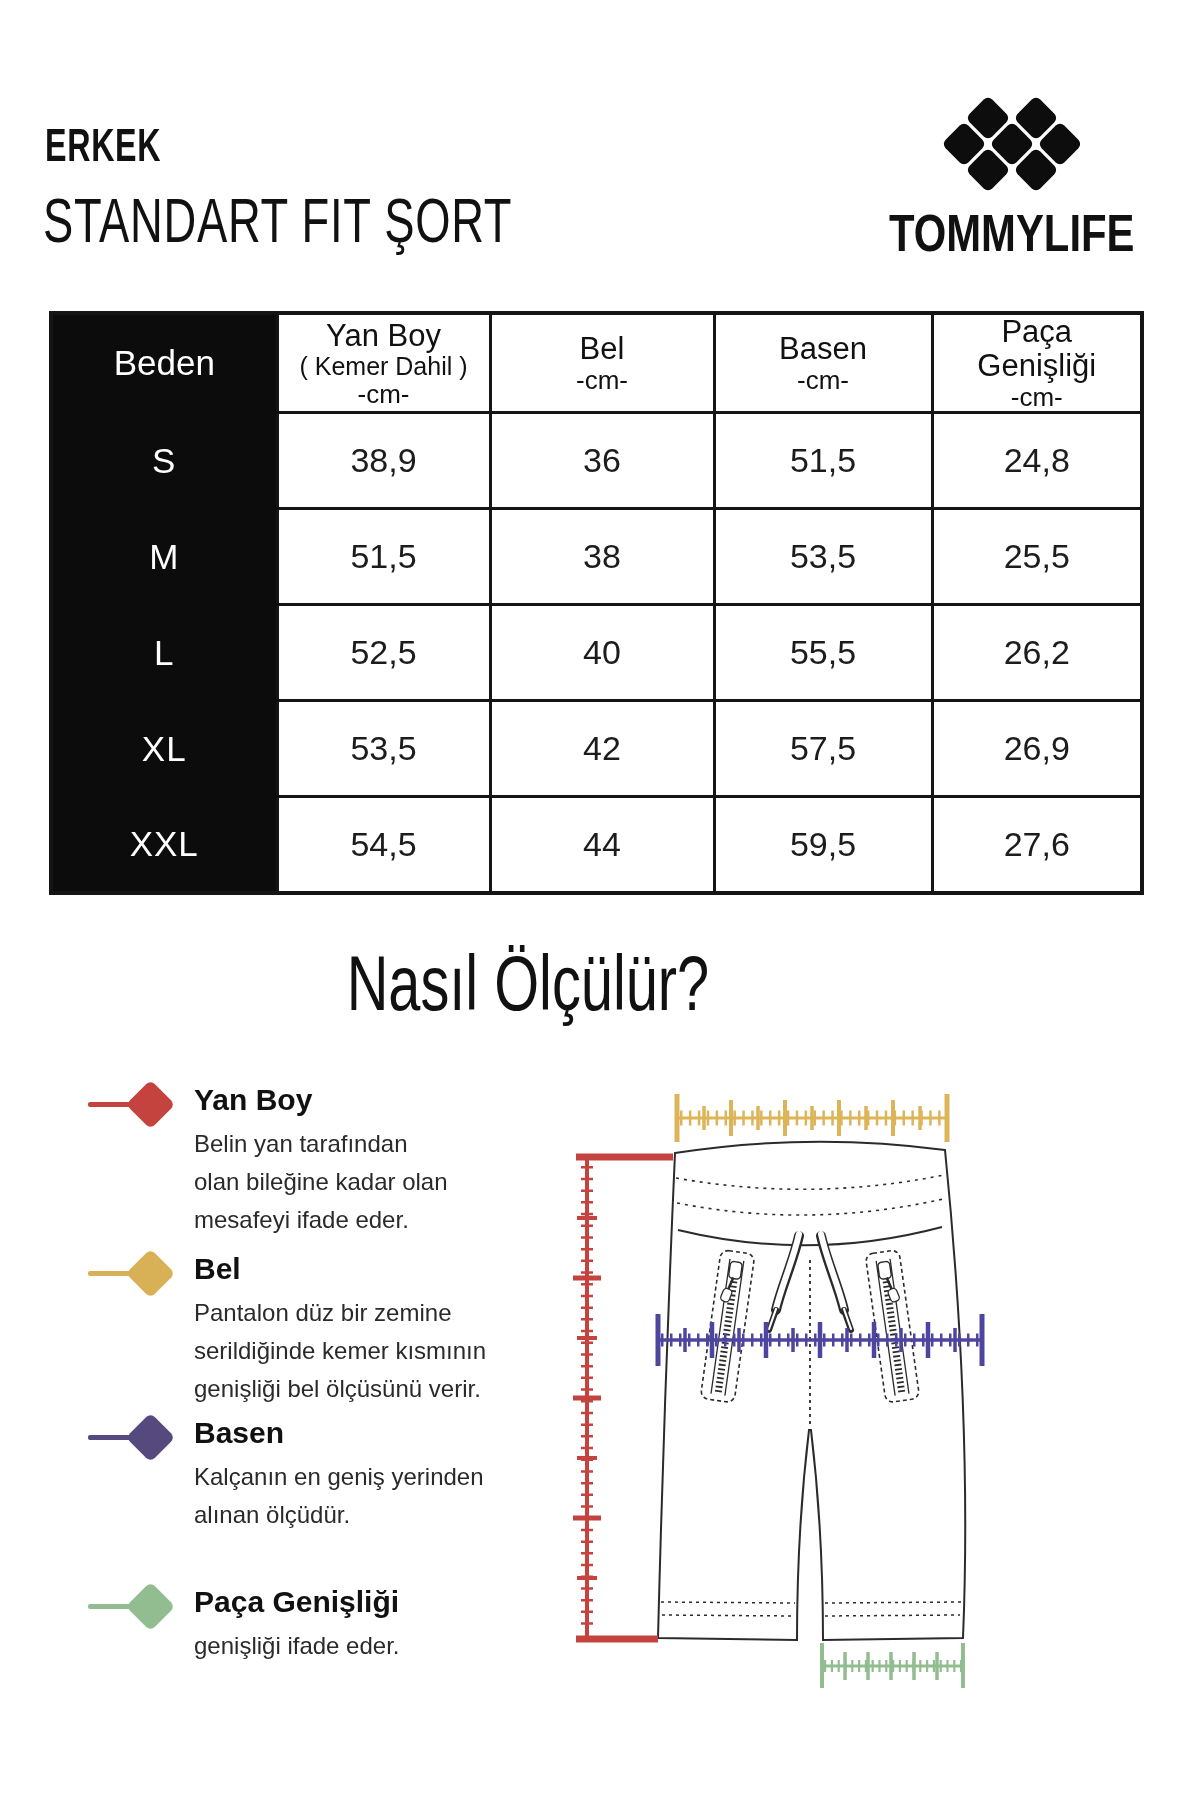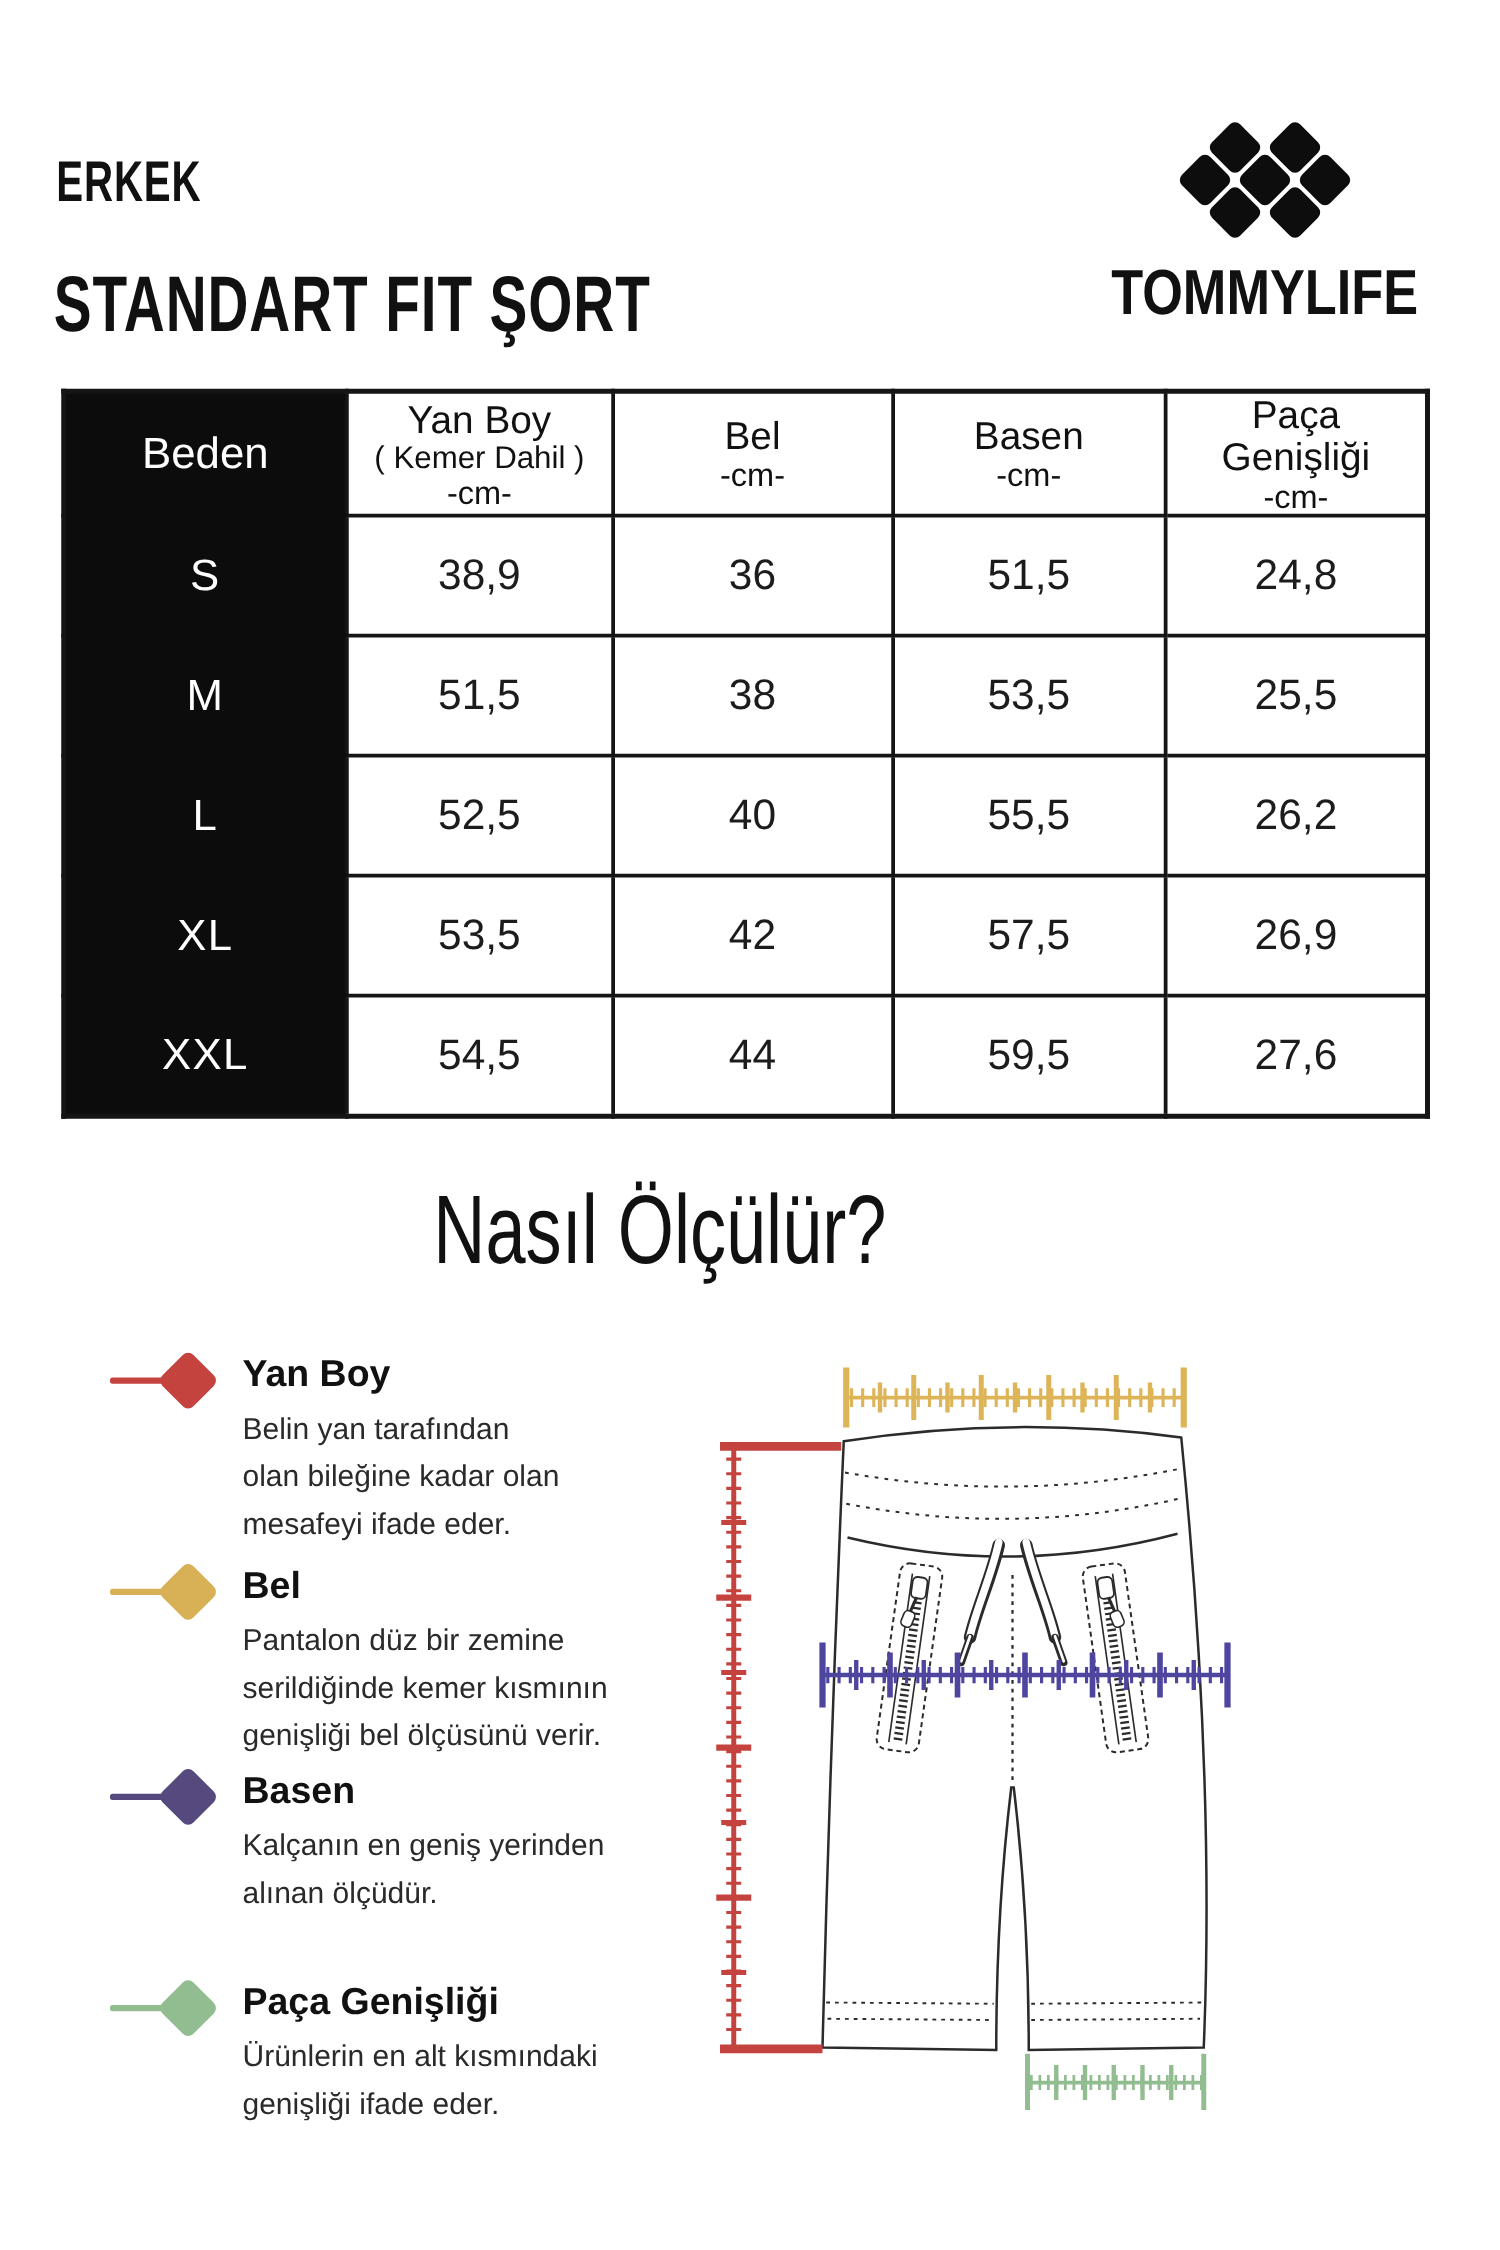--- a/index.html
+++ b/index.html
@@ -4,21 +4,21 @@
 <style>
   html,body{margin:0;padding:0;background:#fff;}
   .page{position:relative;width:1200px;height:1800px;background:#ffffff;overflow:hidden;
         font-family:"Liberation Sans",sans-serif;color:#111;}
   .abs{position:absolute;}
 
   
   .cond{display:inline-block;white-space:nowrap;transform-origin:left center;}
   .category{left:45px;top:118px;font-size:46px;font-weight:700;letter-spacing:1px;}
   .category .cond{transform:scaleX(.70);}
-  .main-title{left:43px;top:208px;font-size:63px;font-weight:700;letter-spacing:1px;}
+  .main-title{left:43px;top:184px;font-size:63px;font-weight:400;letter-spacing:1px;}
   .main-title .cond{transform:scaleX(.72);}
   .brand-block{left:852px;top:92px;width:320px;text-align:center;}
   .brand-logo{display:block;margin:0 auto;}
   .brand-name{margin-top:8px;font-size:51px;font-weight:700;letter-spacing:0px;}
   .brand-name .cond{transform-origin:center;transform:scaleX(.82);}
 
   
   .size-table{left:49px;top:311px;border-radius:26px;}
   table{border-collapse:collapse;table-layout:fixed;width:1091px;}
   td,th{border:3px solid #151515;padding:0;text-align:center;vertical-align:middle;font-weight:500;}
@@ -183,21 +183,20 @@
     </div>
   </div>
 
   <div class="legend-item" style="top:1585px">
     <div class="marker mk-green">
         <span class="mline"></span>
         <span class="mdiamond"></span>
       </div>
     <div class="ltext">
       <div class="lname">Paça Genişliği</div>
-      <div class="lline">Ürünlerin en alt kısmındaki</div>
       <div class="lline">genişliği ifade eder.</div>
     </div>
   </div>
 
   <svg class="drawing" width="500" height="620" viewBox="520 1080 500 620">
 
     <g stroke="#2b2b2b" fill="none" stroke-width="2">
       <path fill="#ffffff" d="M675,1153 Q810,1132 945,1150 Q972,1420 963,1638 L823,1640 Q823,1530 811,1430 L809,1430 Q797,1530 797,1640 L658,1638 Q664,1400 675,1153 Z"></path>
       <path d="M678,1230 Q810,1262 942,1227"></path>
       <g stroke-dasharray="3 5" stroke-width="1.6">

